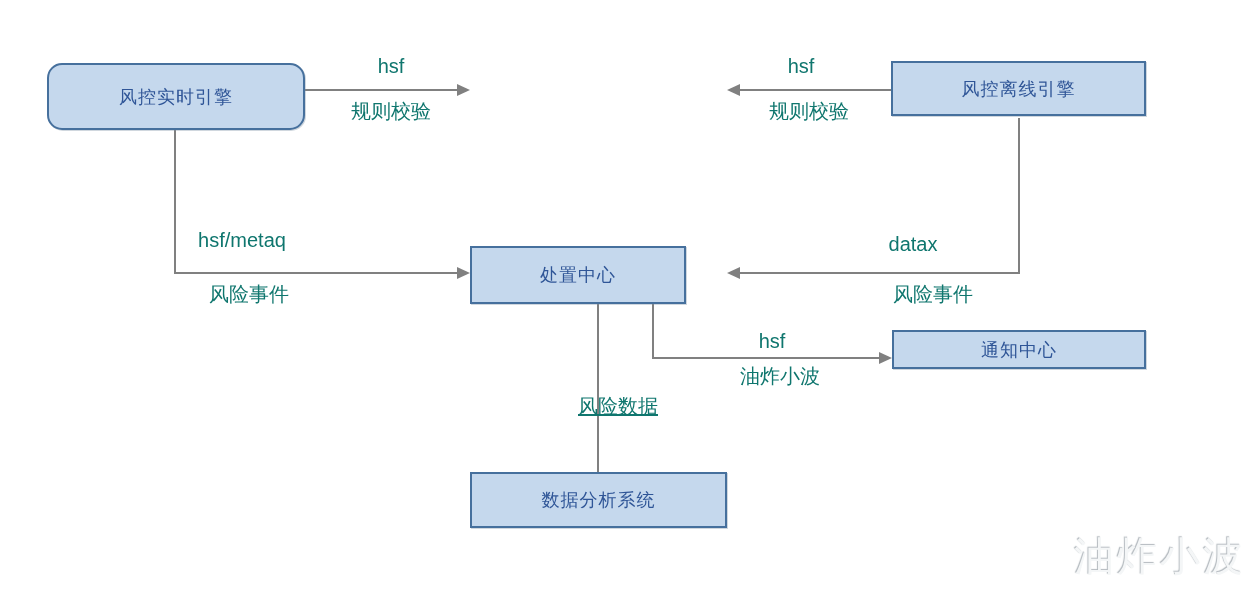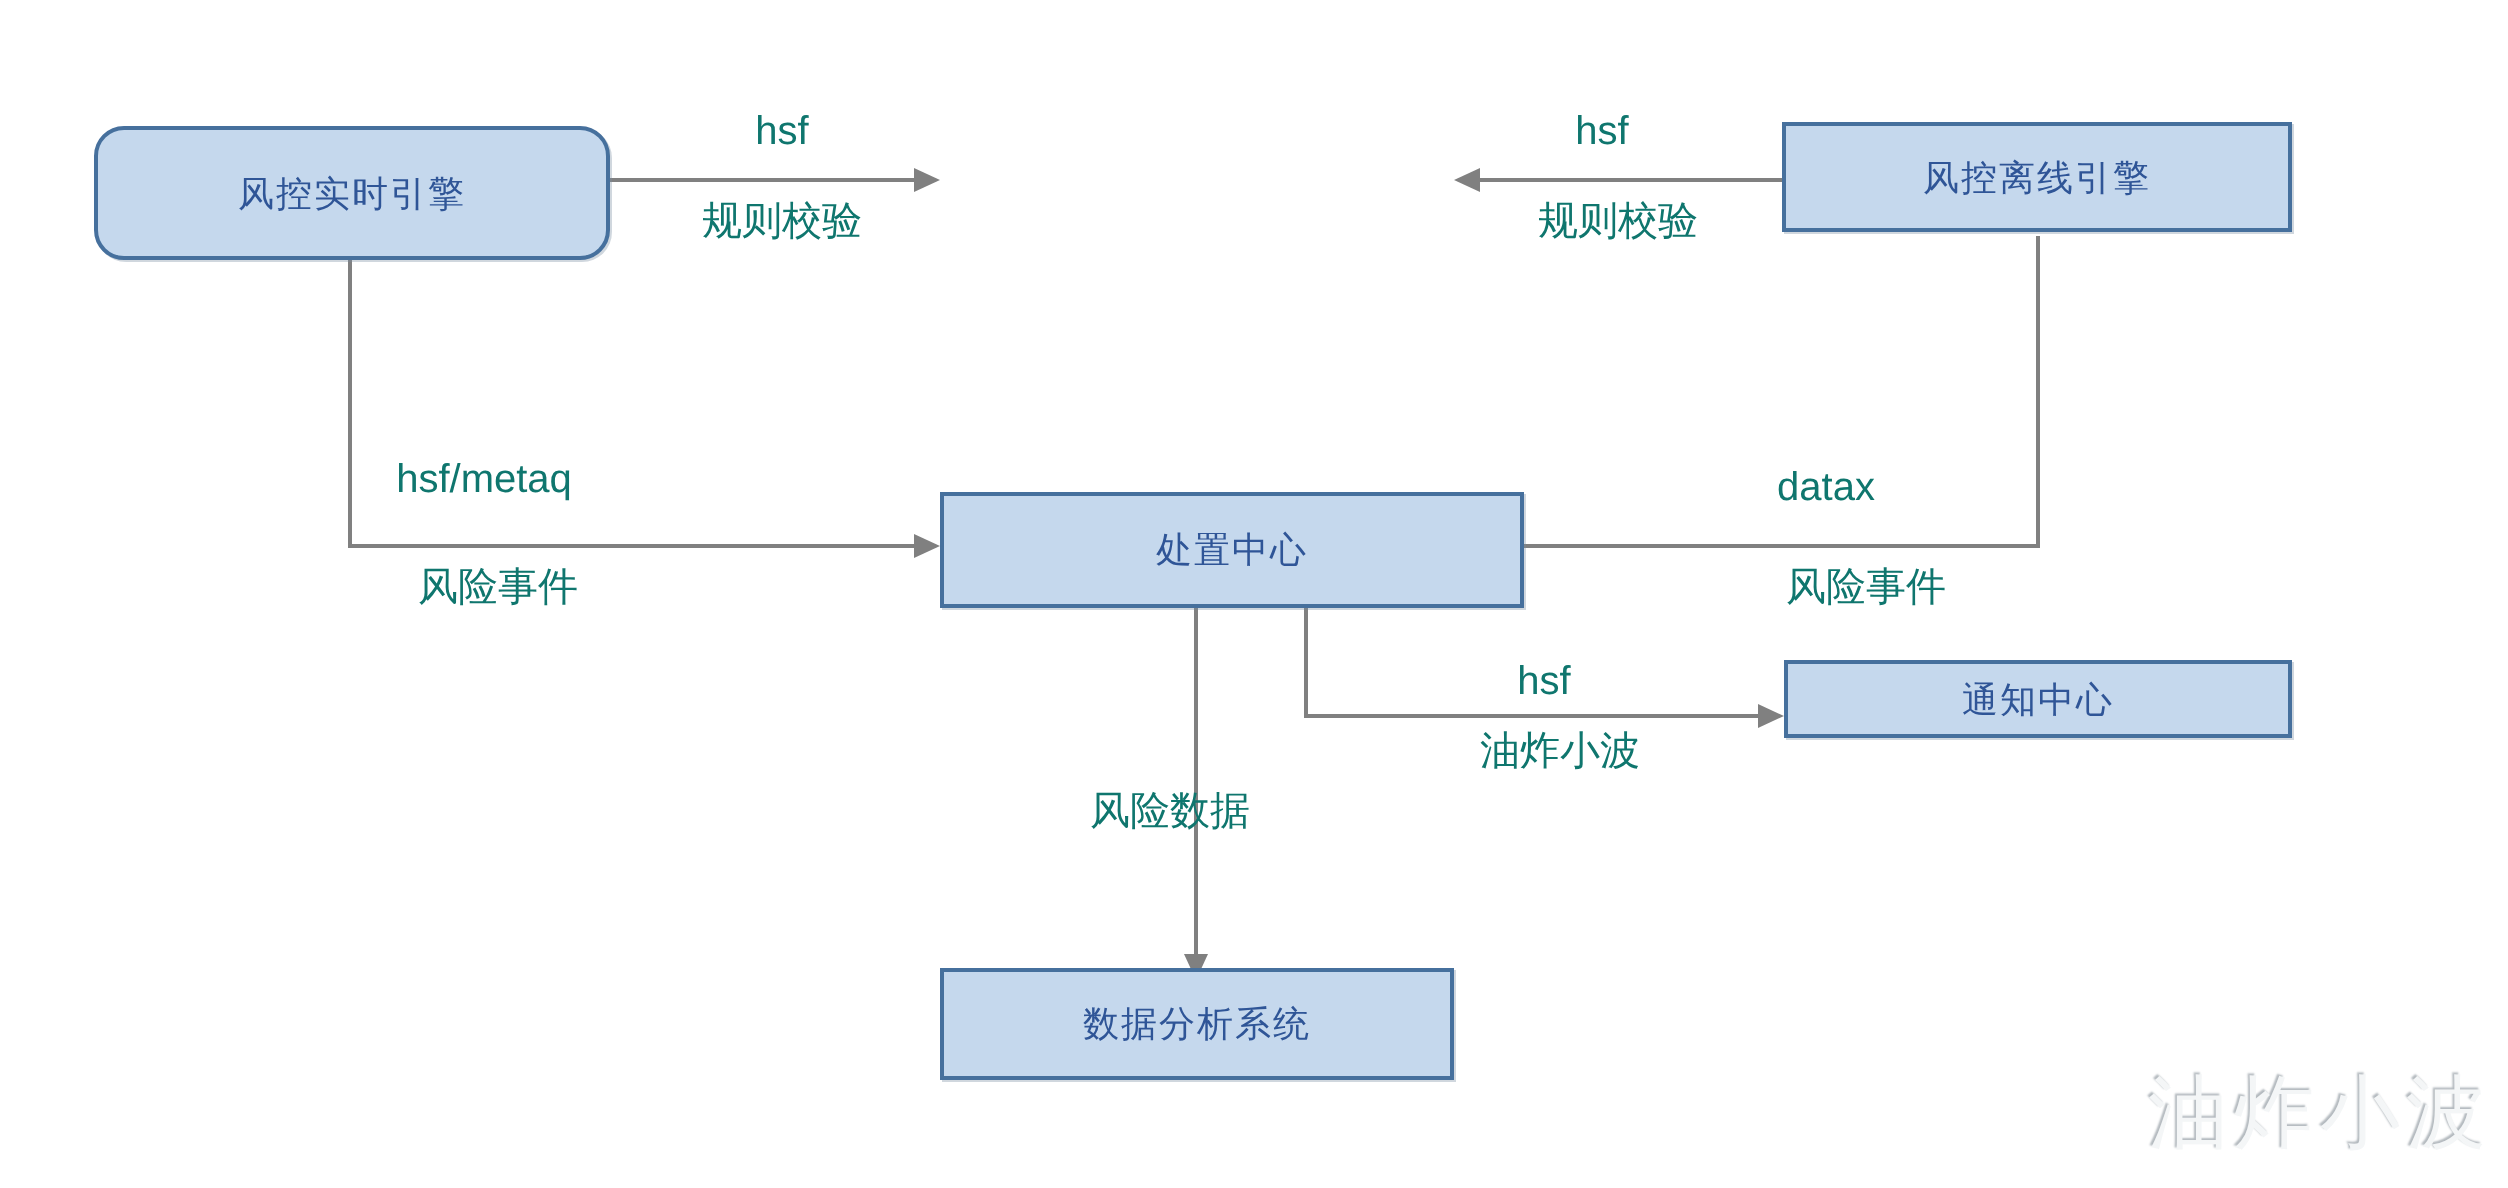--- a/index.html
+++ b/index.html
@@ -28,42 +28,42 @@
   }
   .node span {
     color: #2F5597;
     font-size: 18px;
     letter-spacing: 1px;
     white-space: nowrap;
   }
   .n0 { left: 47px;  top: 63px;  width: 258px; height: 67px; border-radius: 15px; }
   .n1 { left: 470px; top: 63px;  width: 257px; height: 56px; }
   .n2 { left: 891px; top: 61px;  width: 255px; height: 55px; }
-  .n3 { left: 470px; top: 246px; width: 292px; height: 58px; }
+  .n3 { left: 470px; top: 246px; width: 216px; height: 58px; }
   .n4 { left: 892px; top: 330px; width: 254px; height: 39px; }
-  .n5 { left: 470px; top: 484px; width: 257px; height: 56px; }
+  .n5 { left: 470px; top: 472px; width: 257px; height: 56px; }
   .elabel {
     position: absolute;
     transform: translateX(-50%);
     color: #0f766e;
     font-size: 20px;
     line-height: 1.05;
     white-space: nowrap;
   }
   .l-e0p { left: 391px; top: 56px;  }
   .l-e0q { left: 391px; top: 101px; }
   .l-e1p { left: 801px; top: 56px;  }
   .l-e1q { left: 809px; top: 101px; }
   .l-e2p { left: 242px; top: 230px; }
   .l-e2q { left: 249px; top: 284px; }
   .l-e3p { left: 913px; top: 234px; }
   .l-e3q { left: 933px; top: 284px; }
   .l-e4p { left: 772px; top: 331px; }
   .l-e4q { left: 780px; top: 366px; }
-  .l-e5q { left: 585px; top: 396px; }
+  .l-e5q { left: 618px; top: 396px; text-decoration: underline; }
   .watermark {
     position: absolute;
     right: 8px;
     bottom: 10px;
     font-size: 40px;
     letter-spacing: 3px;
     color: #f4f6f7;
     text-shadow: -1px -1px 1px #b4babf, 1px 1px 1px #ffffff;
     white-space: nowrap;
   }

